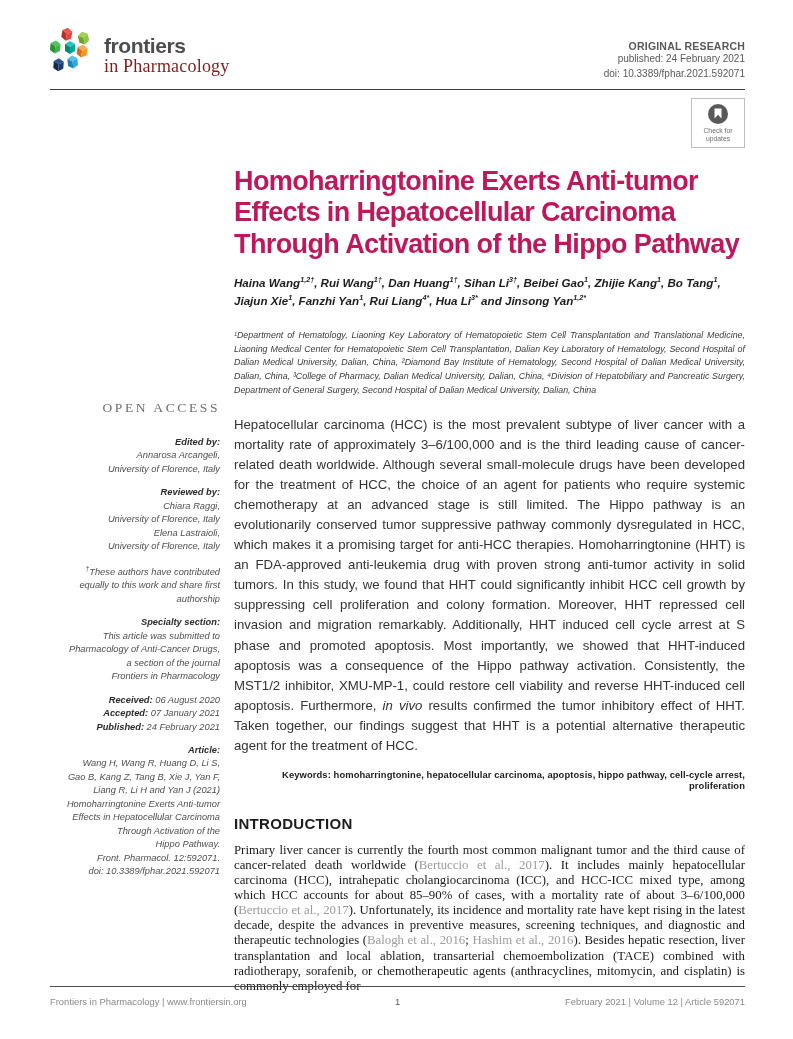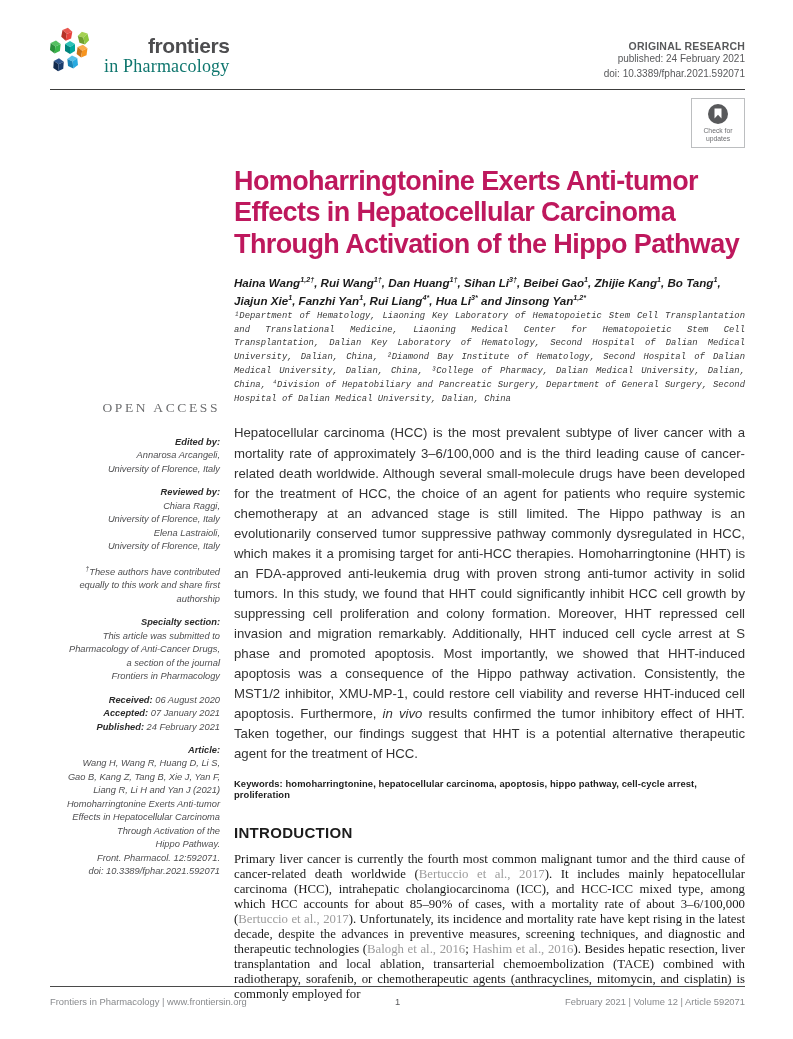--- a/index.html
+++ b/index.html
@@ -12,23 +12,23 @@
     margin: 0 auto;
     background: #ffffff;
     padding: 26px 48px 0 50px;
     overflow: hidden;
   }
 
   
   .header { display: flex; justify-content: space-between; align-items: flex-start; }
   .logo-group { display: flex; align-items: flex-start; gap: 8px; }
   .logo-mark { width: 46px; height: 50px; flex: 0 0 auto; }
-  .logo-text { padding-top: 9px; text-align: right; }
+  .logo-text { padding-top: 9px; }
   .logo-title { font-size: 21px; font-weight: bold; color: #4d4d4f; letter-spacing: -0.4px; line-height: 1; }
-  .logo-sub { font-family: "Liberation Serif", serif; font-size: 18px; color: #0f766e; line-height: 1.15; letter-spacing: 0.2px; }
+  .logo-sub { font-family: "Liberation Serif", serif; font-size: 18px; color: #7f1d1d; line-height: 1.15; letter-spacing: 0.2px; }
   .header-meta { text-align: right; padding-top: 14px; }
   .article-type { font-size: 10.5px; font-weight: bold; color: #58595b; letter-spacing: 0.2px; }
   .meta-line { font-size: 10px; color: #58595b; line-height: 1.45; }
   .header-rule { border: none; border-top: 1.3px solid #3c3c3b; margin-top: 8px; }
 
   
   .badge {
     position: absolute; top: 98px; right: 48px;
     width: 54px; height: 50px;
     border: 1px solid #bcbec0;
@@ -54,23 +54,23 @@
   .side-line b { color: #2b2b2b; padding-left: 27px; }
   .side-line sup { font-size: 6.5px; }
 
   
   .title {
     font-size: 27px; font-weight: bold; color: #be185d;
     line-height: 1.16; letter-spacing: -0.6px; margin-top: 76px;
   }
   .authors { margin-top: 14px; font-size: 11.6px; font-weight: bold; font-style: italic; color: #1c1c1c; line-height: 1.55; }
   .authors sup { font-size: 7.2px; font-weight: bold; }
-  .affiliations { margin-top: 0; font-size: 8.9px; font-style: italic; color: #3a3a3a; line-height: 1.55; text-align: justify; font-family: Liberation Mono, monospace; }
+  .affiliations { margin-top: 19px; font-size: 8.9px; font-style: italic; color: #3a3a3a; line-height: 1.55; text-align: justify; }
   .abstract { margin-top: 17px; font-size: 13.2px; color: #333333; line-height: 1.52; text-align: justify; }
-  .keywords { margin-top: 13px; font-size: 9.4px; font-weight: bold; color: #1c1c1c; letter-spacing: 0.1px; }
+  .keywords { margin-top: 13px; font-size: 9.4px; font-weight: bold; color: #1c1c1c; letter-spacing: 0.1px; text-align: right; }
   .section-heading { margin-top: 24px; font-size: 15px; font-weight: bold; color: #1c1c1c; letter-spacing: 0.3px; }
   .body-text {
     margin-top: 11px;
     font-family: "Liberation Serif", serif;
     font-size: 12.8px; color: #1a1a1a; line-height: 1.18; text-align: justify;
   }
   .seg-i { font-style: italic; }
   .seg-c { color: #9c9c9c; }
 
   

